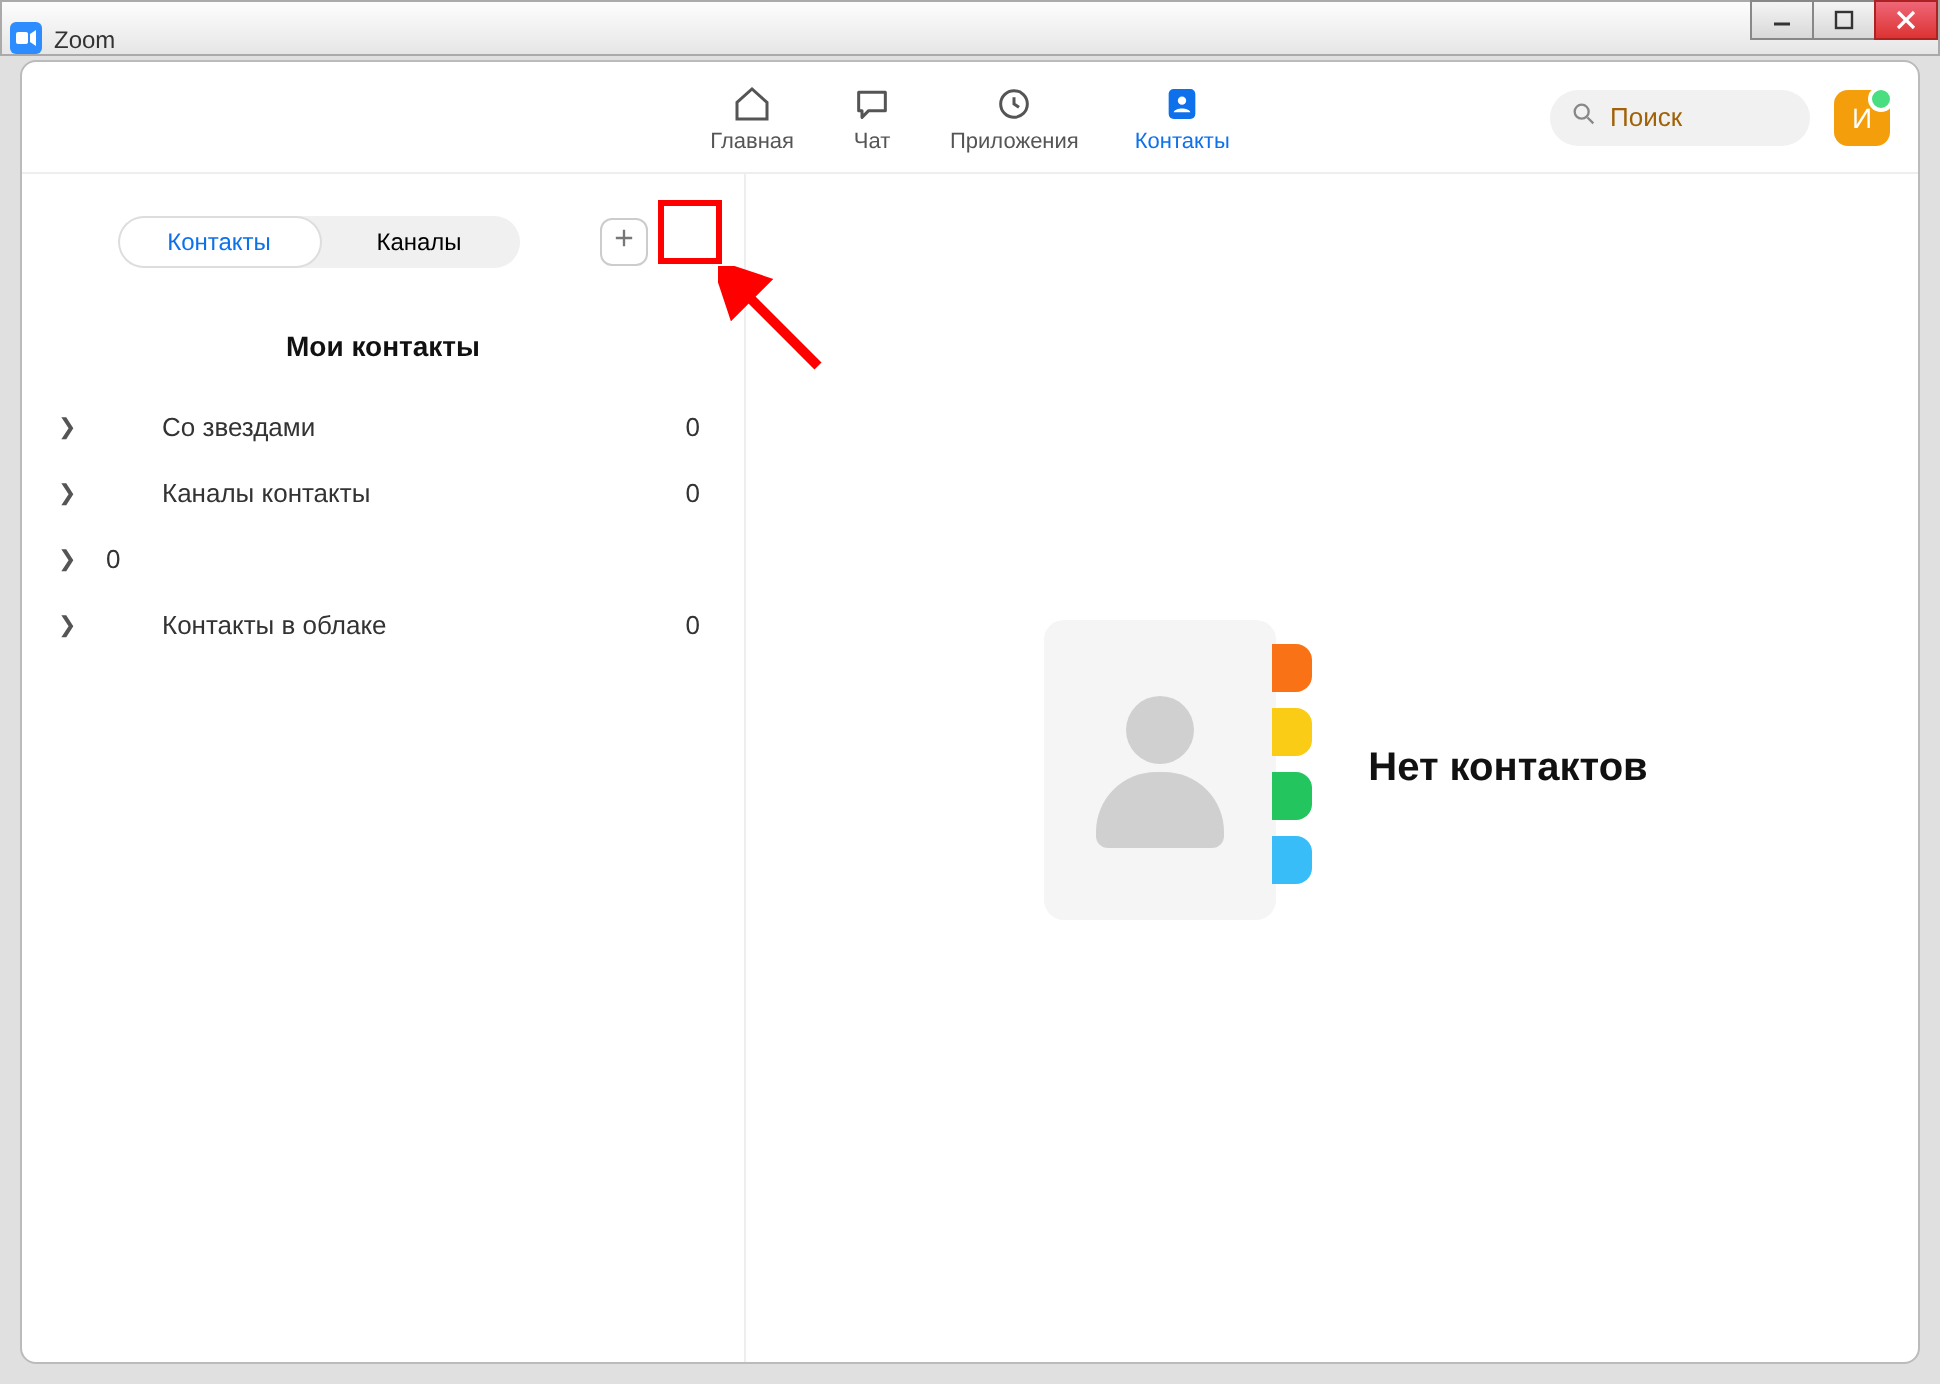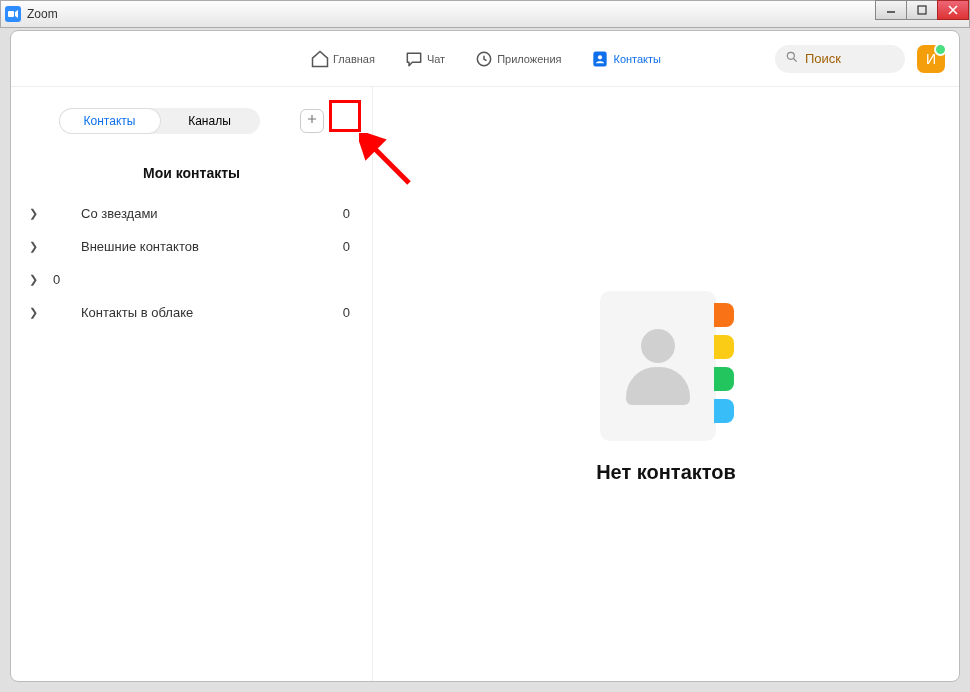--- a/index.html
+++ b/index.html
@@ -9,21 +9,21 @@
       height: 692px;
       background: #e0e0e0;
       overflow: hidden;
       position: relative;
     }
     .titlebar {
       height: 28px;
       background: linear-gradient(#fdfdfd, #e6e6e6);
       border: 1px solid #aaa;
       display: flex;
-      align-items: center;
+      align-items: flex-end;
       padding: 0 4px;
       position: relative;
     }
     .titlebar-icon {
       width: 16px; height: 16px;
       background: #2D8CFF;
       border-radius: 3px;
       display: flex; align-items: center; justify-content: center;
       margin-right: 6px;
     }
@@ -61,21 +61,21 @@
     .topnav {
       height: 56px;
       display: flex;
       align-items: center;
       justify-content: center;
       position: relative;
       border-bottom: 1px solid #eee;
     }
     .nav-items { display: flex; gap: 28px; }
     .nav-item {
-      display: flex; align-items: center;
+      display: flex; flex-direction: column; align-items: center;
       font-size: 11px; color: #555; gap: 2px;
       cursor: pointer;
     }
     .nav-item.active { color: #0E71EB; }
     .nav-item .icon { width: 22px; height: 22px; display: flex; align-items:center; justify-content:center;}
     .topnav-right {
       position: absolute; right: 14px; top: 50%; transform: translateY(-50%);
       display: flex; align-items: center; gap: 12px;
     }
     .search {
@@ -151,21 +151,21 @@
       display: flex; align-items: center;
       padding: 9px 22px 9px 18px;
       font-size: 13px; color: #333;
       cursor: pointer;
     }
     .list-row .chev { width: 14px; color: #555; margin-right: 10px; font-size: 11px;}
     .list-row .label { flex: 1; margin-left: 28px; }
     .list-row .count { color: #333; }
     .main {
       flex: 1;
-      display: flex; flex-direction: column;
+      display: flex; flex-direction: row;
       align-items: center; justify-content: center;
       gap: 16px;
     }
     .empty-illus {
       width: 160px; height: 160px;
       position: relative;
       display:flex; align-items:center; justify-content:center;
     }
     .card-bg {
       position:absolute; left:14px; top:6px;
@@ -298,21 +298,21 @@
 
       <div class="section-title">Мои контакты</div>
 
       <div class="list-row">
         <span class="chev">❯</span>
         <span class="label">Со звездами</span>
         <span class="count">0</span>
       </div>
       <div class="list-row">
         <span class="chev">❯</span>
-        <span class="label">Внешние контактов</span>
+        <span class="label">Каналы контакты</span>
         <span class="count">0</span>
       </div>
       <div class="list-row">
         <span class="chev">❯</span>
         <span class="count">0</span>
       </div>
       <div class="list-row">
         <span class="chev">❯</span>
         <span class="label">Контакты в облаке</span>
         <span class="count">0</span>

